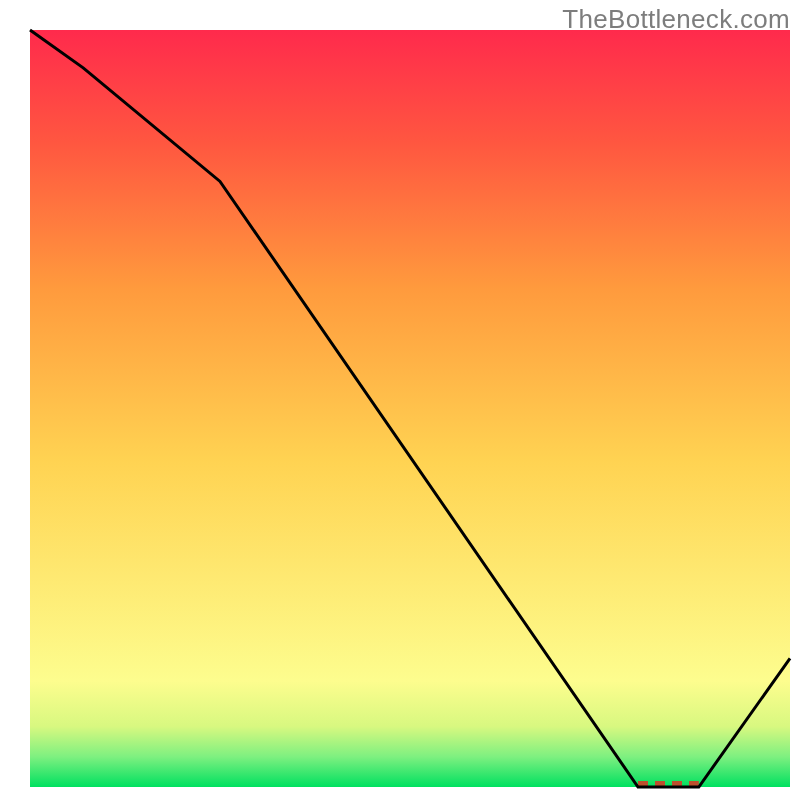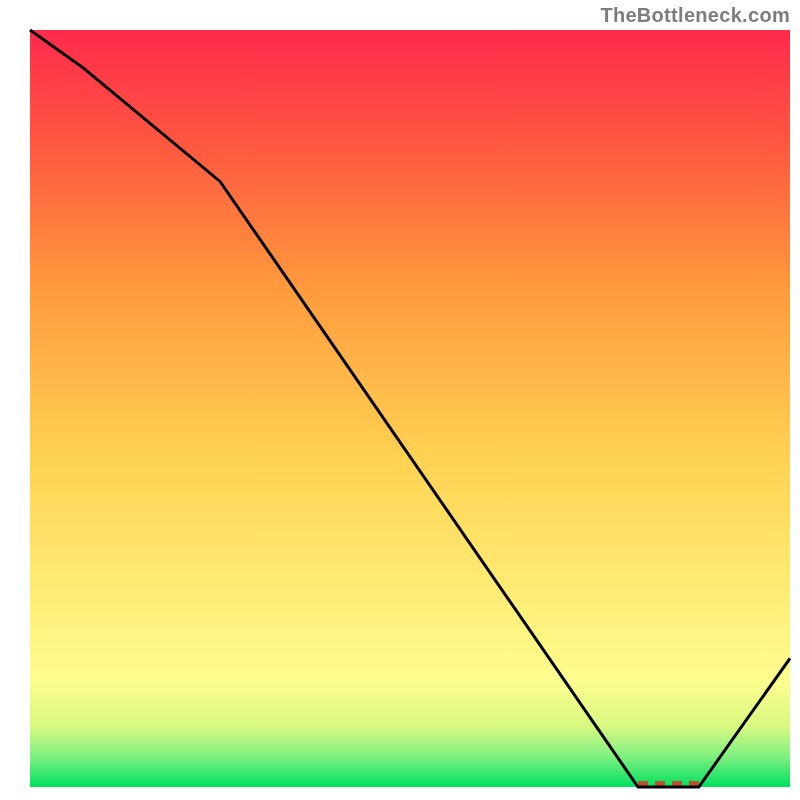--- a/index.html
+++ b/index.html
@@ -13,22 +13,22 @@
   }
   .stage {
     position: relative;
     width: 800px;
     height: 800px;
   }
   .watermark {
     position: absolute;
     top: 4px;
     right: 10px;
-    font-size: 20px;
-    font-weight: 700;
+    font-size: 26px;
+    font-weight: 400;
     color: #7d7d7d;
     letter-spacing: 0.3px;
     user-select: none;
   }
   svg.chart {
     position: absolute;
     left: 0;
     top: 0;
     width: 800px;
     height: 800px;

